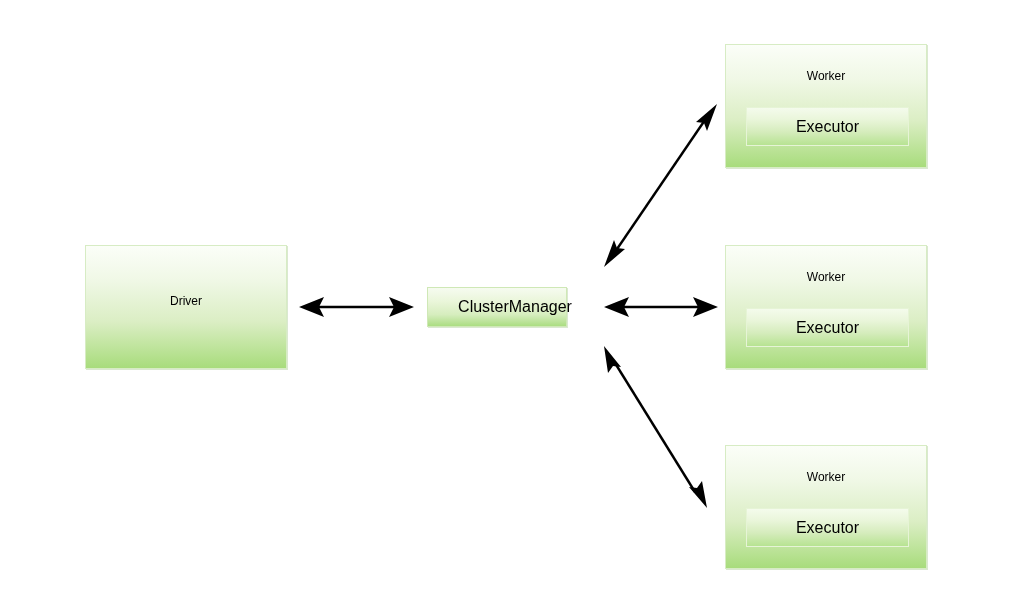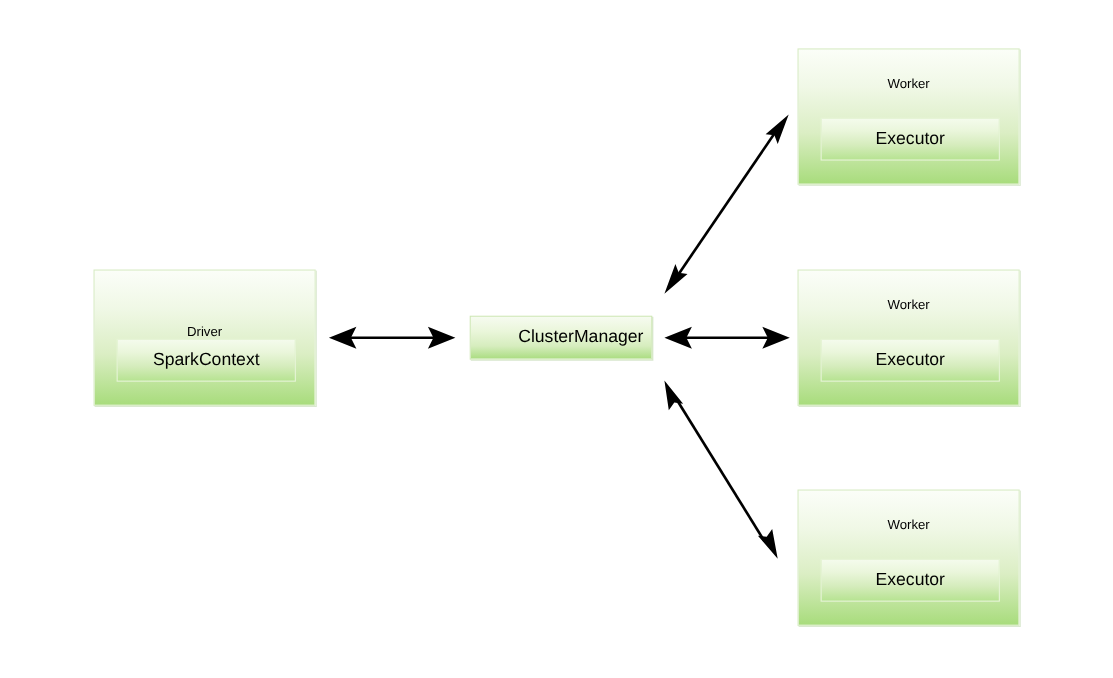--- a/index.html
+++ b/index.html
@@ -118,26 +118,23 @@
 
     <g>
       <line class="edge-line" x1="615" y1="363" x2="695" y2="492"></line>
       <polygon class="edge-head" points="604,346 608,373 613,366 621,367"></polygon>
       <polygon class="edge-head" points="707,508 702,481 697,488 689,487"></polygon>
     </g>
   </svg>
 
   <div class="node" style="left:85px; top:245px; width:202px; height:124px;">
     <div class="node-title" style="top:22px;margin-top:24px;">Driver</div>
-    <div class="subnode" style="left:20px; top:62px; width:163px; height:39px;">
-      <span class="subnode-label">SparkContext</span>
-    </div>
   </div>
 
-  <div class="flatnode" style="left:427px; top:287px; width:166px; height:40px;padding-left:36px;">
+  <div class="flatnode" style="left:427px; top:287px; width:140px; height:40px;padding-left:36px;">
     <span class="flatnode-label">ClusterManager</span>
   </div>
 
   <div class="node" style="left:725px; top:44px; width:202px; height:124px;">
     <div class="node-title" style="top:22px;">Worker</div>
     <div class="subnode" style="left:20px; top:62px; width:163px; height:39px;">
       <span class="subnode-label">Executor</span>
     </div>
   </div>
 

